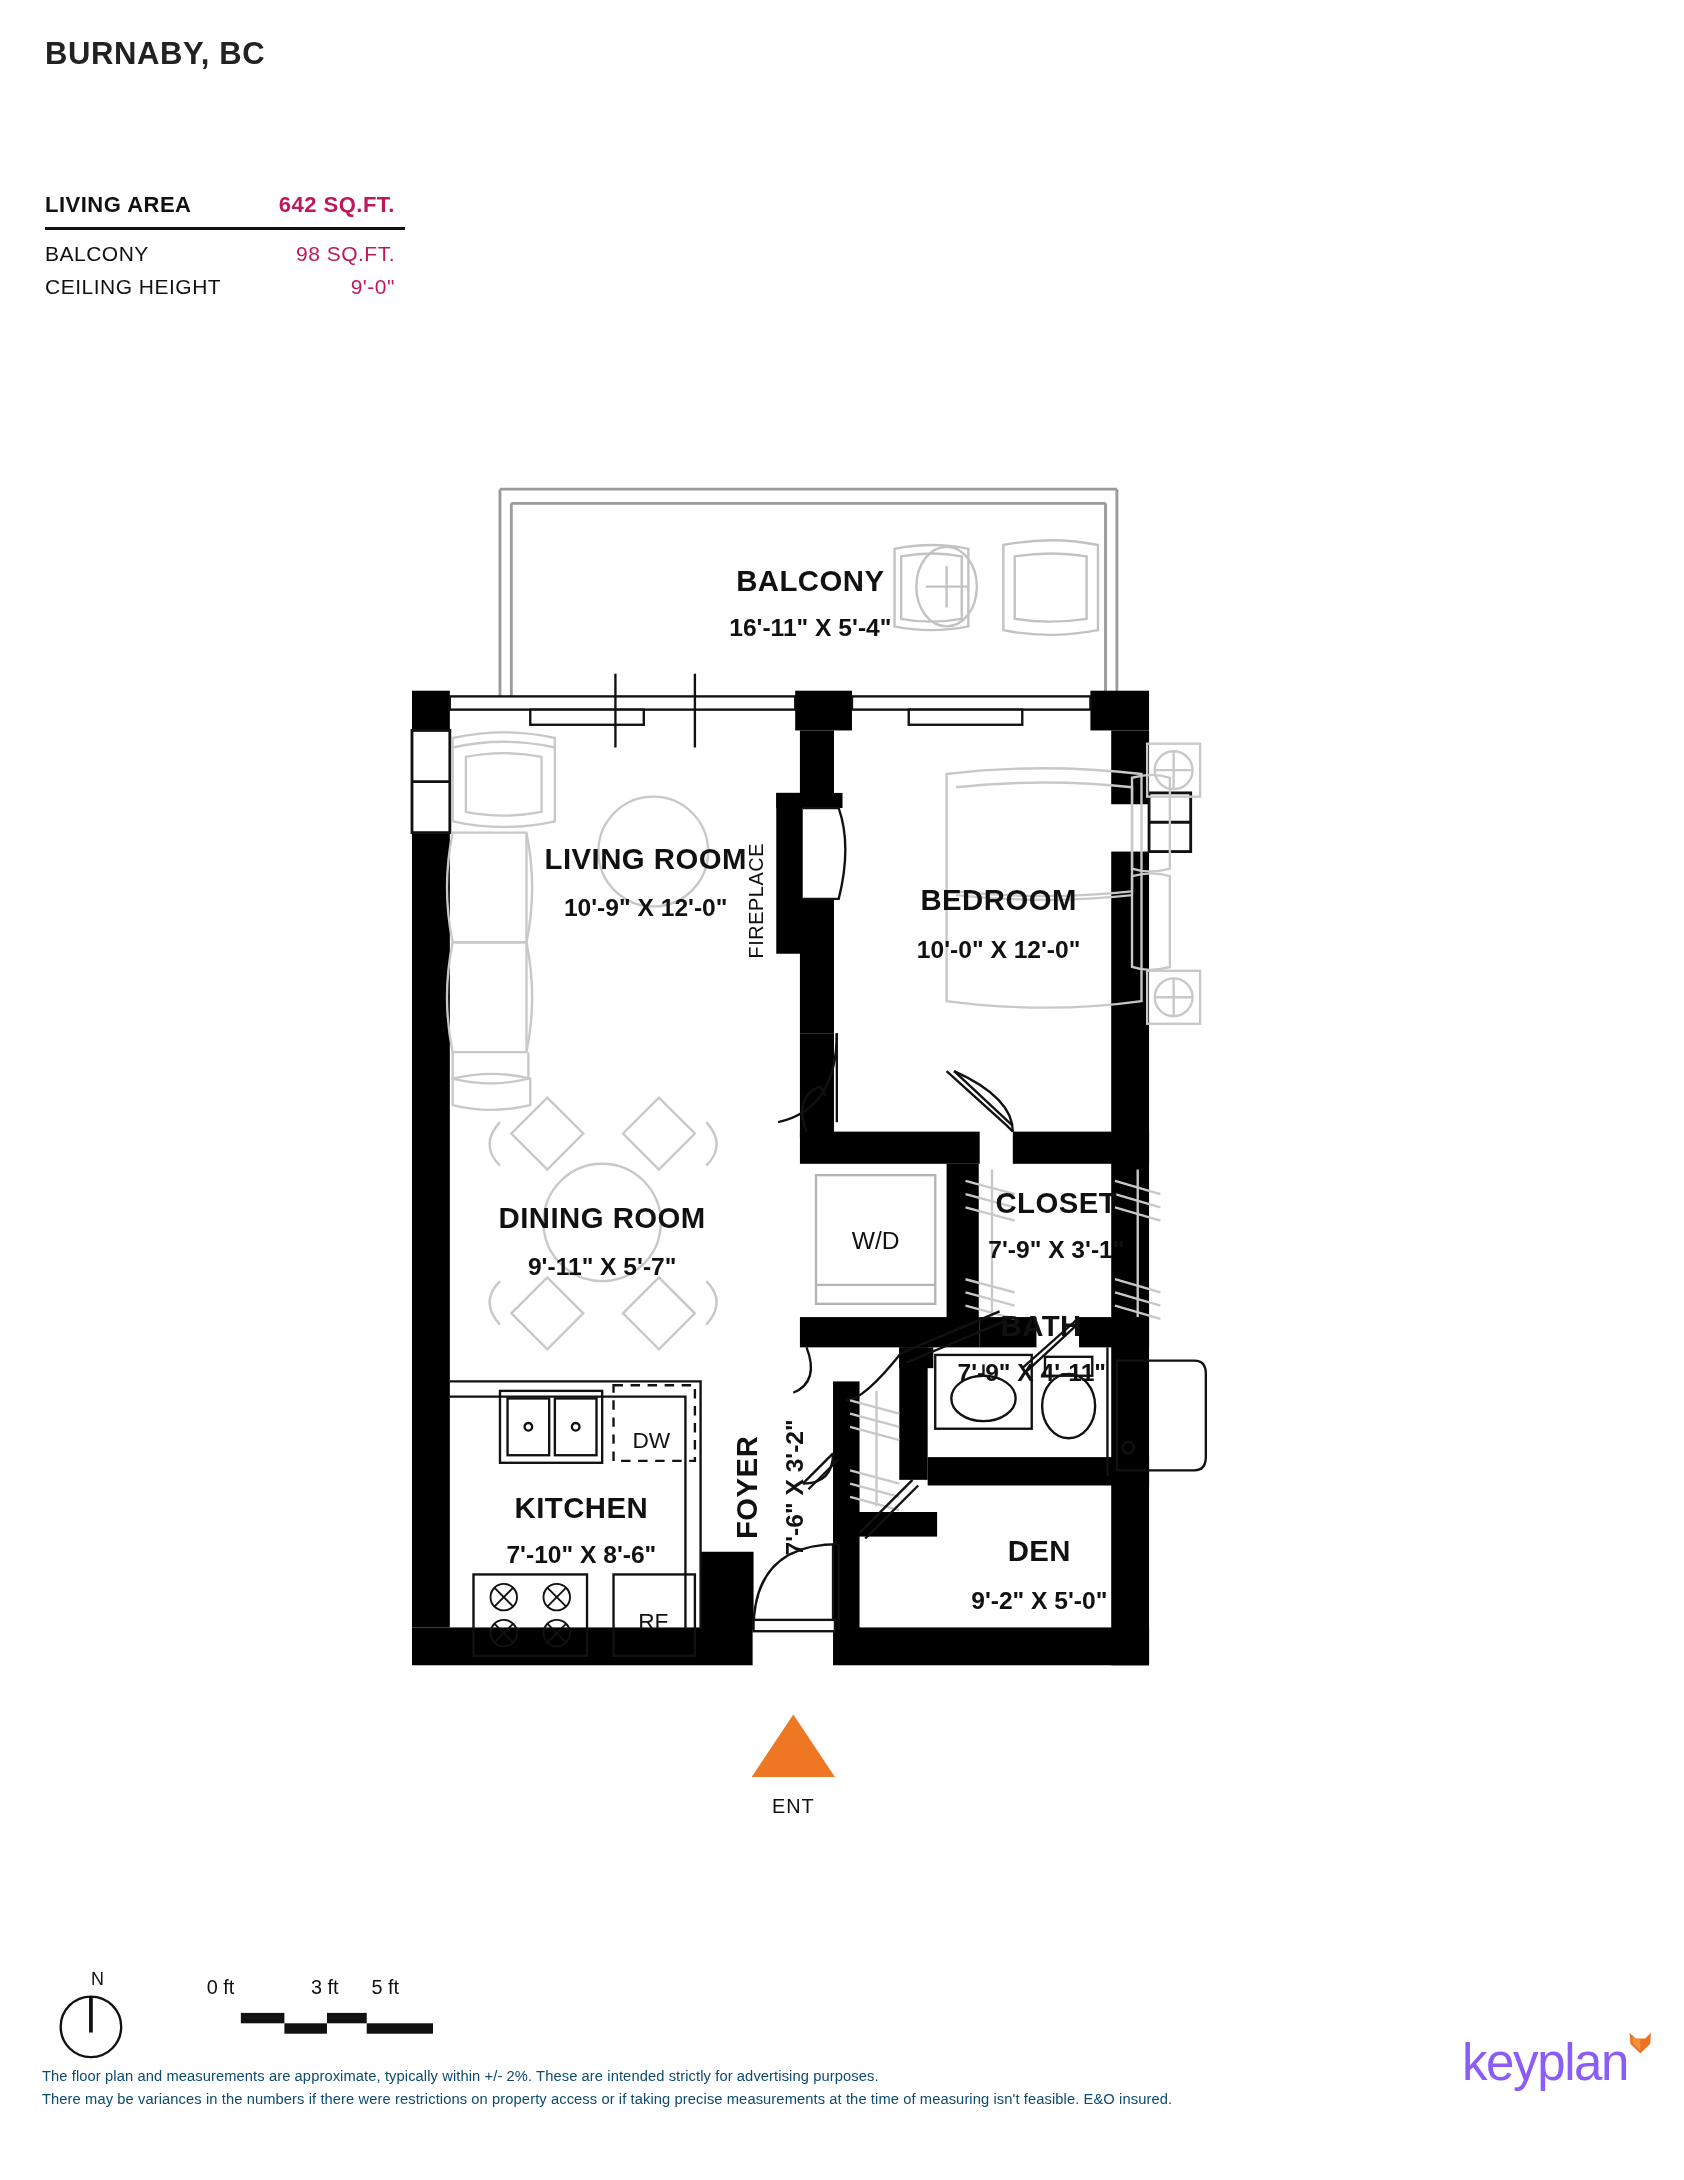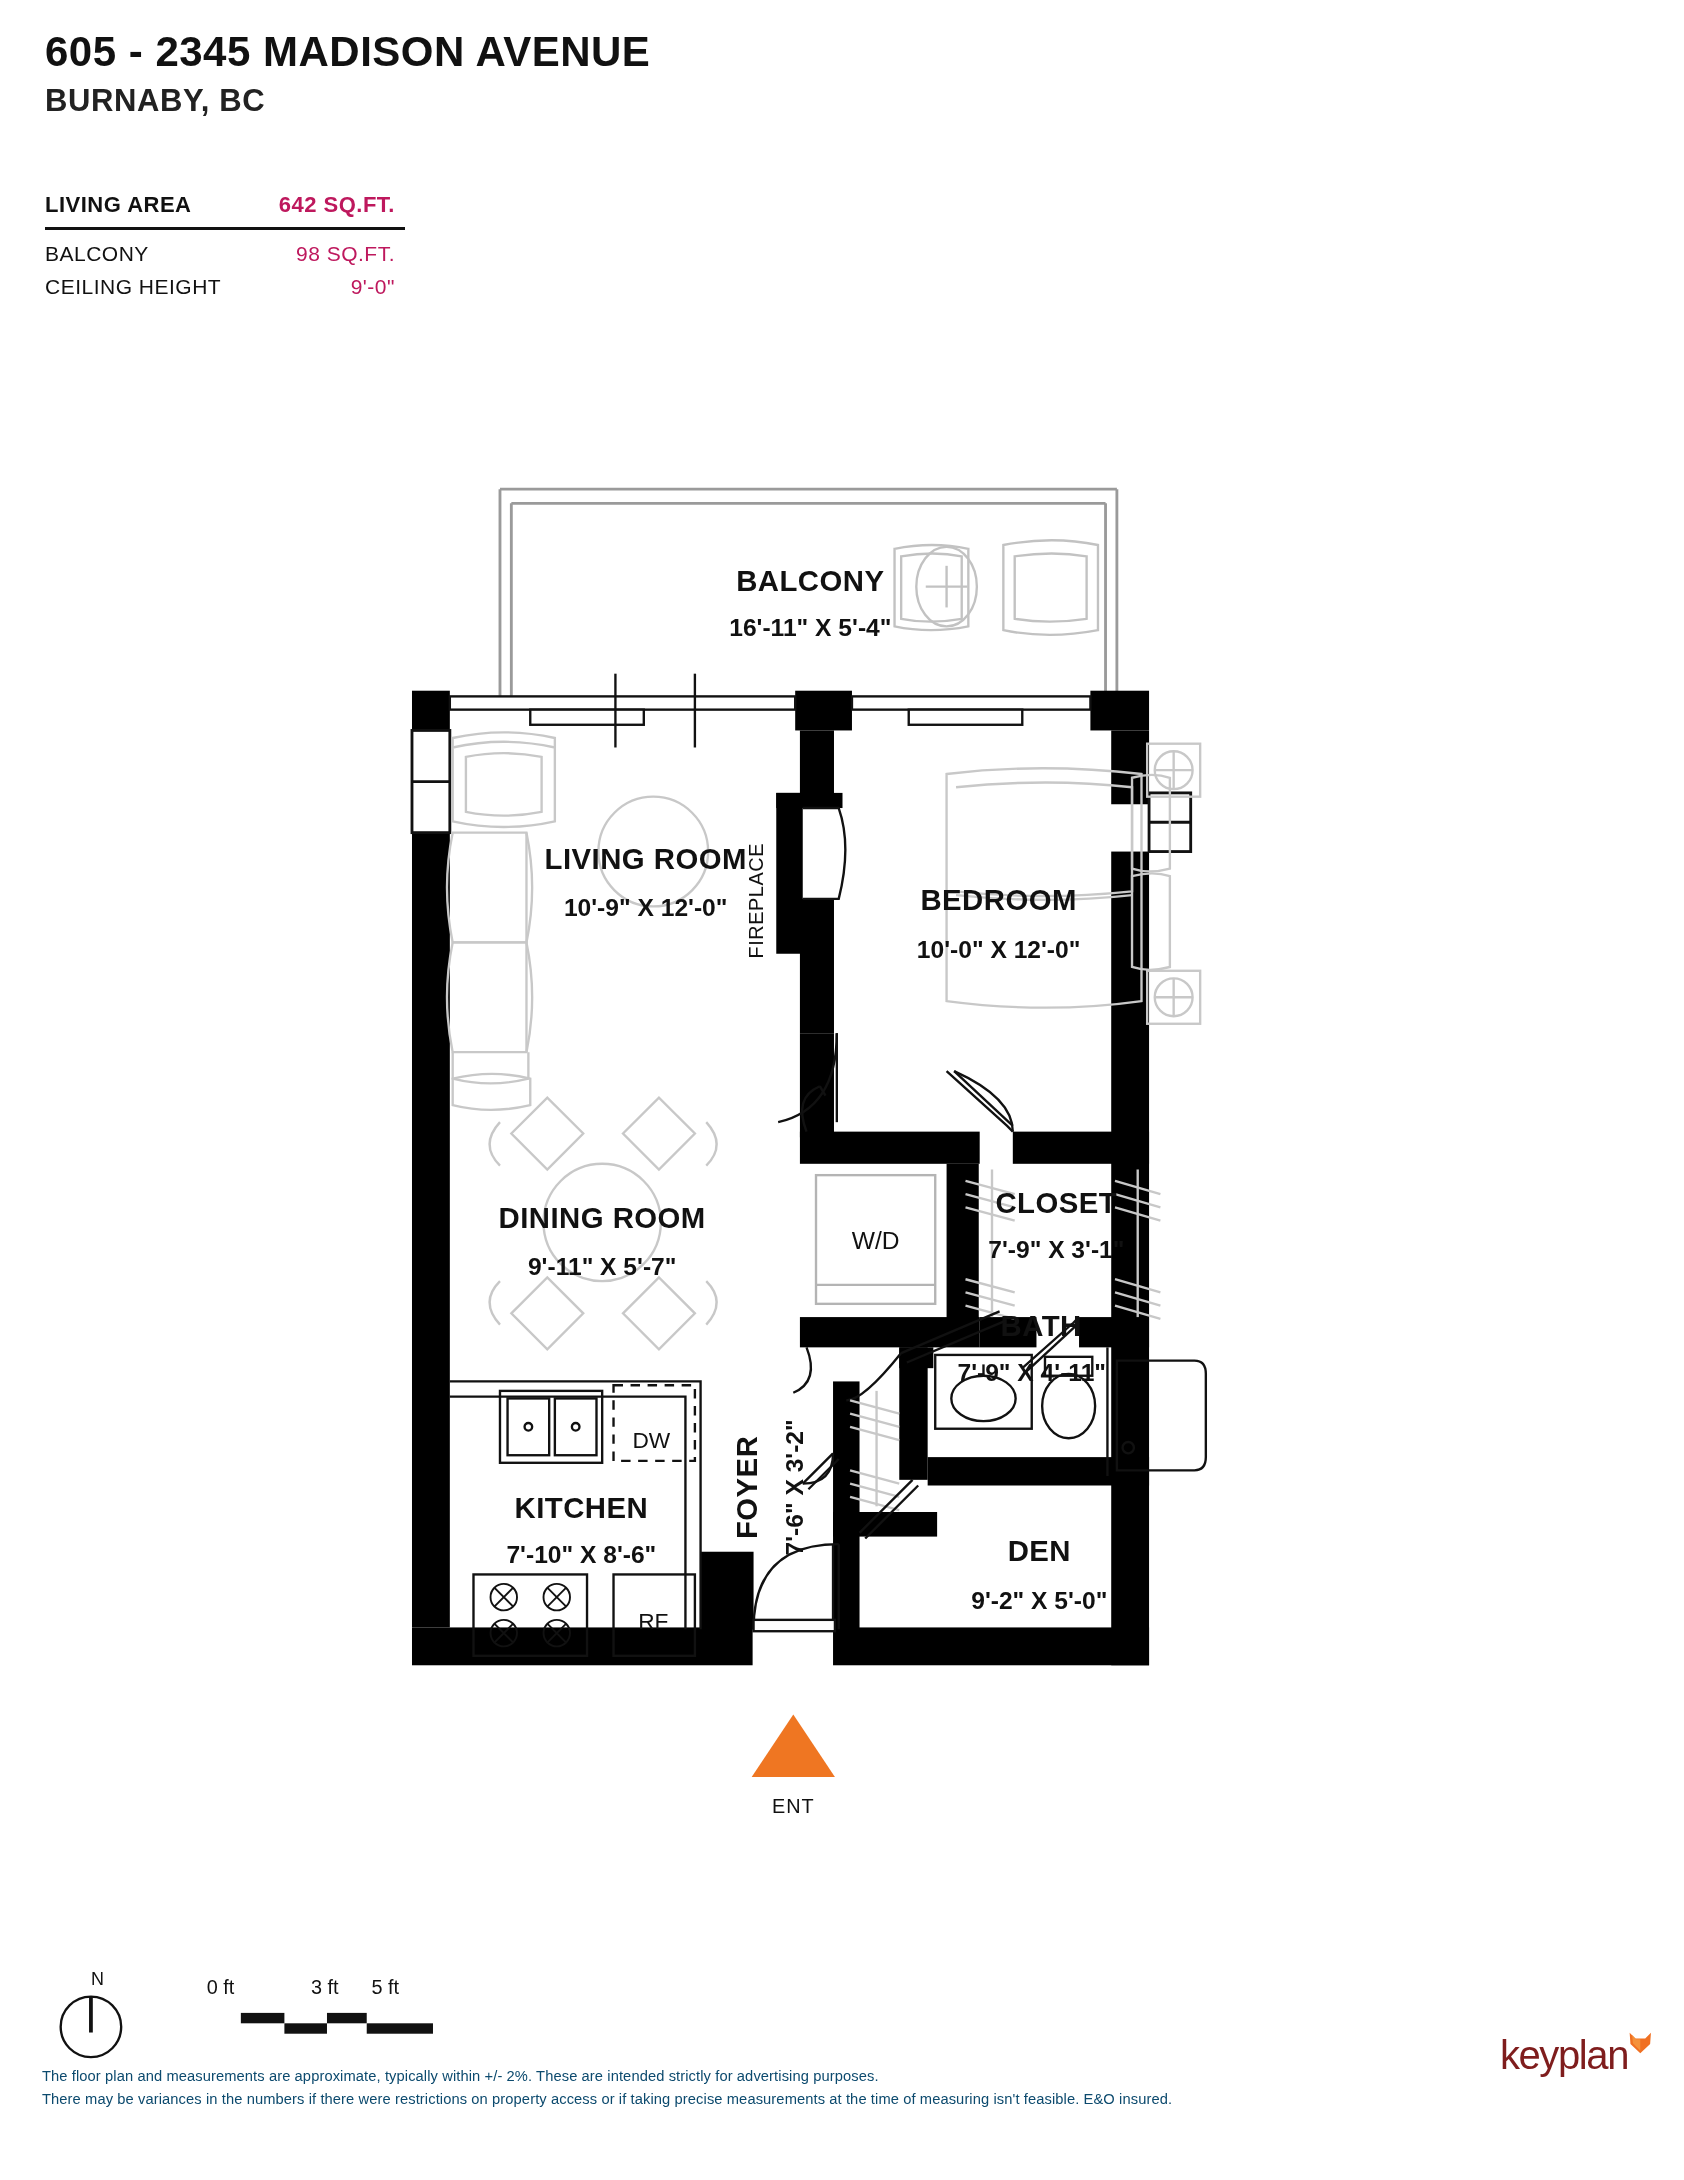--- a/index.html
+++ b/index.html
@@ -74,44 +74,43 @@
     top: 2065px;
     font-size: 14.7px;
     line-height: 1.55;
     color: #0c4a6e;
     letter-spacing: 0.1px;
   }
   #logo {
     position: absolute;
     right: 57px;
     top: 2033px;
-    font-size: 40px;
+    font-size: 51px;
     font-weight: normal;
     letter-spacing: -1.4px;
-    color: #7f1d1d;
+    color: #8b5cf6;
   }
   #logo .fox {
     position: absolute;
     right: -24.6px;
     top: -1.9px;
     width: 24.6px;
     height: 24.6px;
   }
 
   .ent-label {
     font-size: 21px;
     letter-spacing: 1px;
     fill: #111;
   }
 </style>
 </head>
 <body>
 
 <div id="header">
-  <div id="title">605 - 2345 MADISON AVENUE</div>
   <div id="subtitle">BURNABY, BC</div>
 </div>
 
 <div id="specs">
   <div class="spec-row primary">
     <span class="sp-label">LIVING AREA</span>
     <span class="sp-value">642 SQ.FT.</span>
   </div>
   <div id="spec-divider"></div>
   <div class="spec-row secondary">

